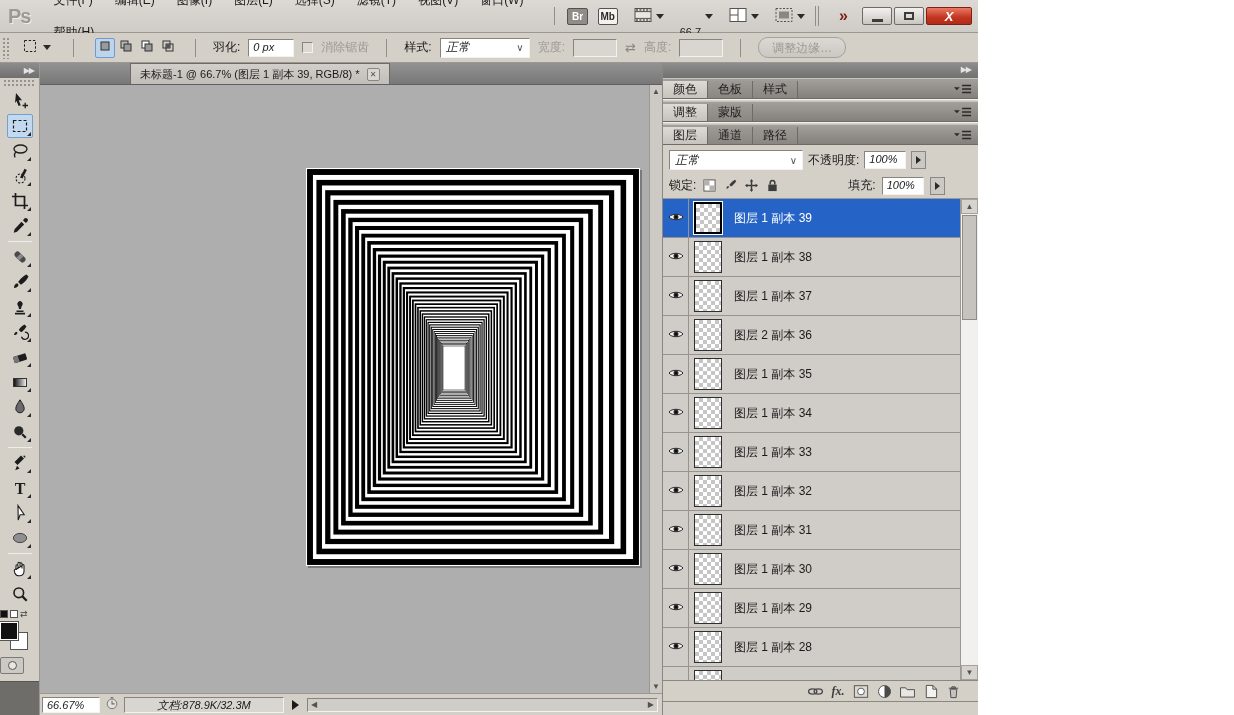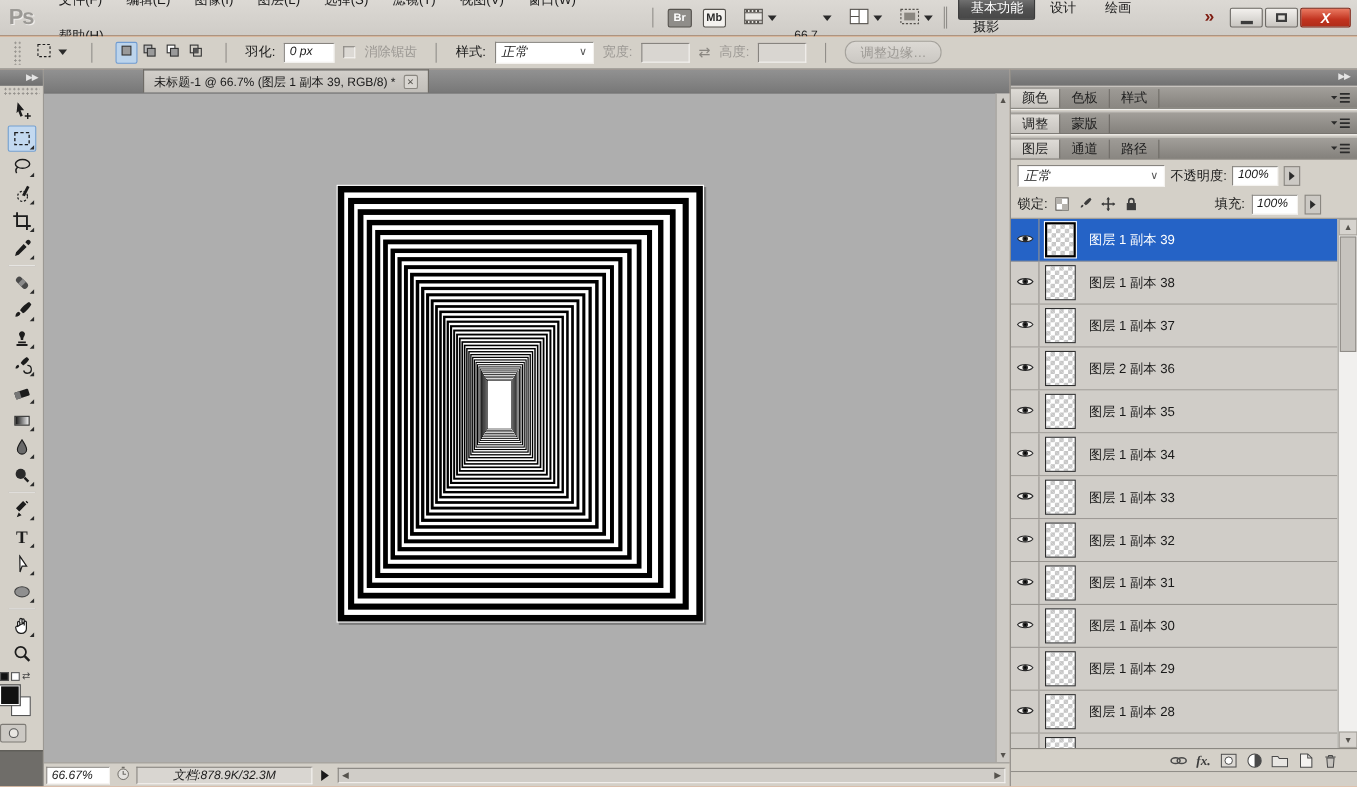--- a/index.html
+++ b/index.html
@@ -1,18 +1,18 @@
 <!DOCTYPE html>
 <html><head>
 <meta charset="utf-8">
 <style>
   * { margin:0; padding:0; box-sizing:border-box; }
   html,body { width:1234px; height:715px; overflow:hidden; }
   body { font-family:"Liberation Sans","DejaVu Sans",sans-serif; font-size:12px; color:#1a1a1a; }
-  #root { position:relative; width:1234px; height:715px; background:#f97316; overflow:hidden; }
+  #root { position:relative; width:978px; height:715px; background:#3b82f6; overflow:hidden; }
 
   
   .menubar { position:absolute; top:0; left:0; width:100%; height:33px;
     background:linear-gradient(#dcd9d4,#cfccc7); border-bottom:1px solid #9b9893;
     display:flex; align-items:center; padding-left:8px; }
   .ps-logo { font-size:20px; font-weight:bold; color:#9b9995; letter-spacing:-1px;
     text-shadow:1px 1px 0 #efedeb; margin-right:12px; }
   .menu-item { padding:0 11px; line-height:32px; white-space:nowrap; }
   .vdiv { width:1px; height:18px; background:#918e89; margin:0 9px; }
   .mini-btn { width:22px; height:17px; border:1px solid #55524d; border-radius:2px;
@@ -33,21 +33,21 @@
   .win-controls { display:flex; gap:2px; margin:0 6px 0 4px; }
   .win-btn { width:30px; height:18px; border:1px solid #6e6b66; border-radius:2px;
     background:linear-gradient(#f3f1ee,#c9c6c1); display:flex; align-items:center; justify-content:center; }
   .win-btn .minbar { width:11px; height:3px; background:#3c3c3c; margin-top:8px; }
   .win-btn .maxbox { width:10px; height:8px; border:2px solid #3c3c3c; }
   .win-btn.close { width:46px; background:linear-gradient(#ea7a62,#c23420 60%,#b02d1a);
     border-color:#7e2012; color:#fff; font-weight:bold; font-size:13px; font-style:italic; }
 
   
   .optionsbar { position:absolute; top:33px; left:0; width:100%; height:30px; background:#d4d0c8;
-    border-bottom:1px solid #9b9893; display:flex; align-items:center; gap:8px; padding-left:12px; }
+    border-bottom:1px solid #9b9893; display:flex; align-items:center; gap:8px; padding-left:2px; }
   .grip { width:7px; height:22px; background-image:radial-gradient(#97948f 32%,transparent 34%);
     background-size:4px 4px; }
   .sunken { border:1px solid; border-color:#87847f #f4f2ef #f4f2ef #87847f; background:#fff;font-style:italic; }
   .tp-well { display:flex; align-items:center; gap:5px; padding:2px 5px; }
   .mode-btns { display:flex; gap:1px; margin-left:4px; }
   .mode-btn { width:20px; height:20px; border-radius:2px; display:flex; align-items:center; justify-content:center;
     border:1px solid transparent; }
   .mode-btn.selected { background:#bcd4ec; border-color:#6f9bd1; }
   .ob-label { white-space:nowrap; }
   .ob-label.dis, .dis-text { color:#9c9994; }
@@ -199,21 +199,20 @@
     </span>
     <span class="dd-group">
       <span><svg width="18" height="16" viewBox="0 0 18 16" xmlns="http://www.w3.org/2000/svg">
             <rect x="1" y="1.5" width="16" height="13" fill="none" stroke="#55524d" stroke-dasharray="2 1.5"></rect>
             <rect x="4" y="4.5" width="10" height="7" fill="#8a8781"></rect>
           </svg></span>
       <i class="dd-arrow"></i>
     </span>
     <span class="ws-wrap">
       <span class="ws-div2"></span>
-      <span id="workspaces"><span class="ws-btn active">基本功能</span><span class="ws-plain">设计</span><span class="ws-plain">绘画</span><span class="ws-plain">摄影</span></span>
       <span class="overflow">»</span>
     </span>
     <span class="win-controls">
       <span class="win-btn">
           <i class="minbar"></i>
         </span>
       <span class="win-btn">
           <i class="maxbox"></i>
         </span>
       <span class="win-btn close">X</span>

